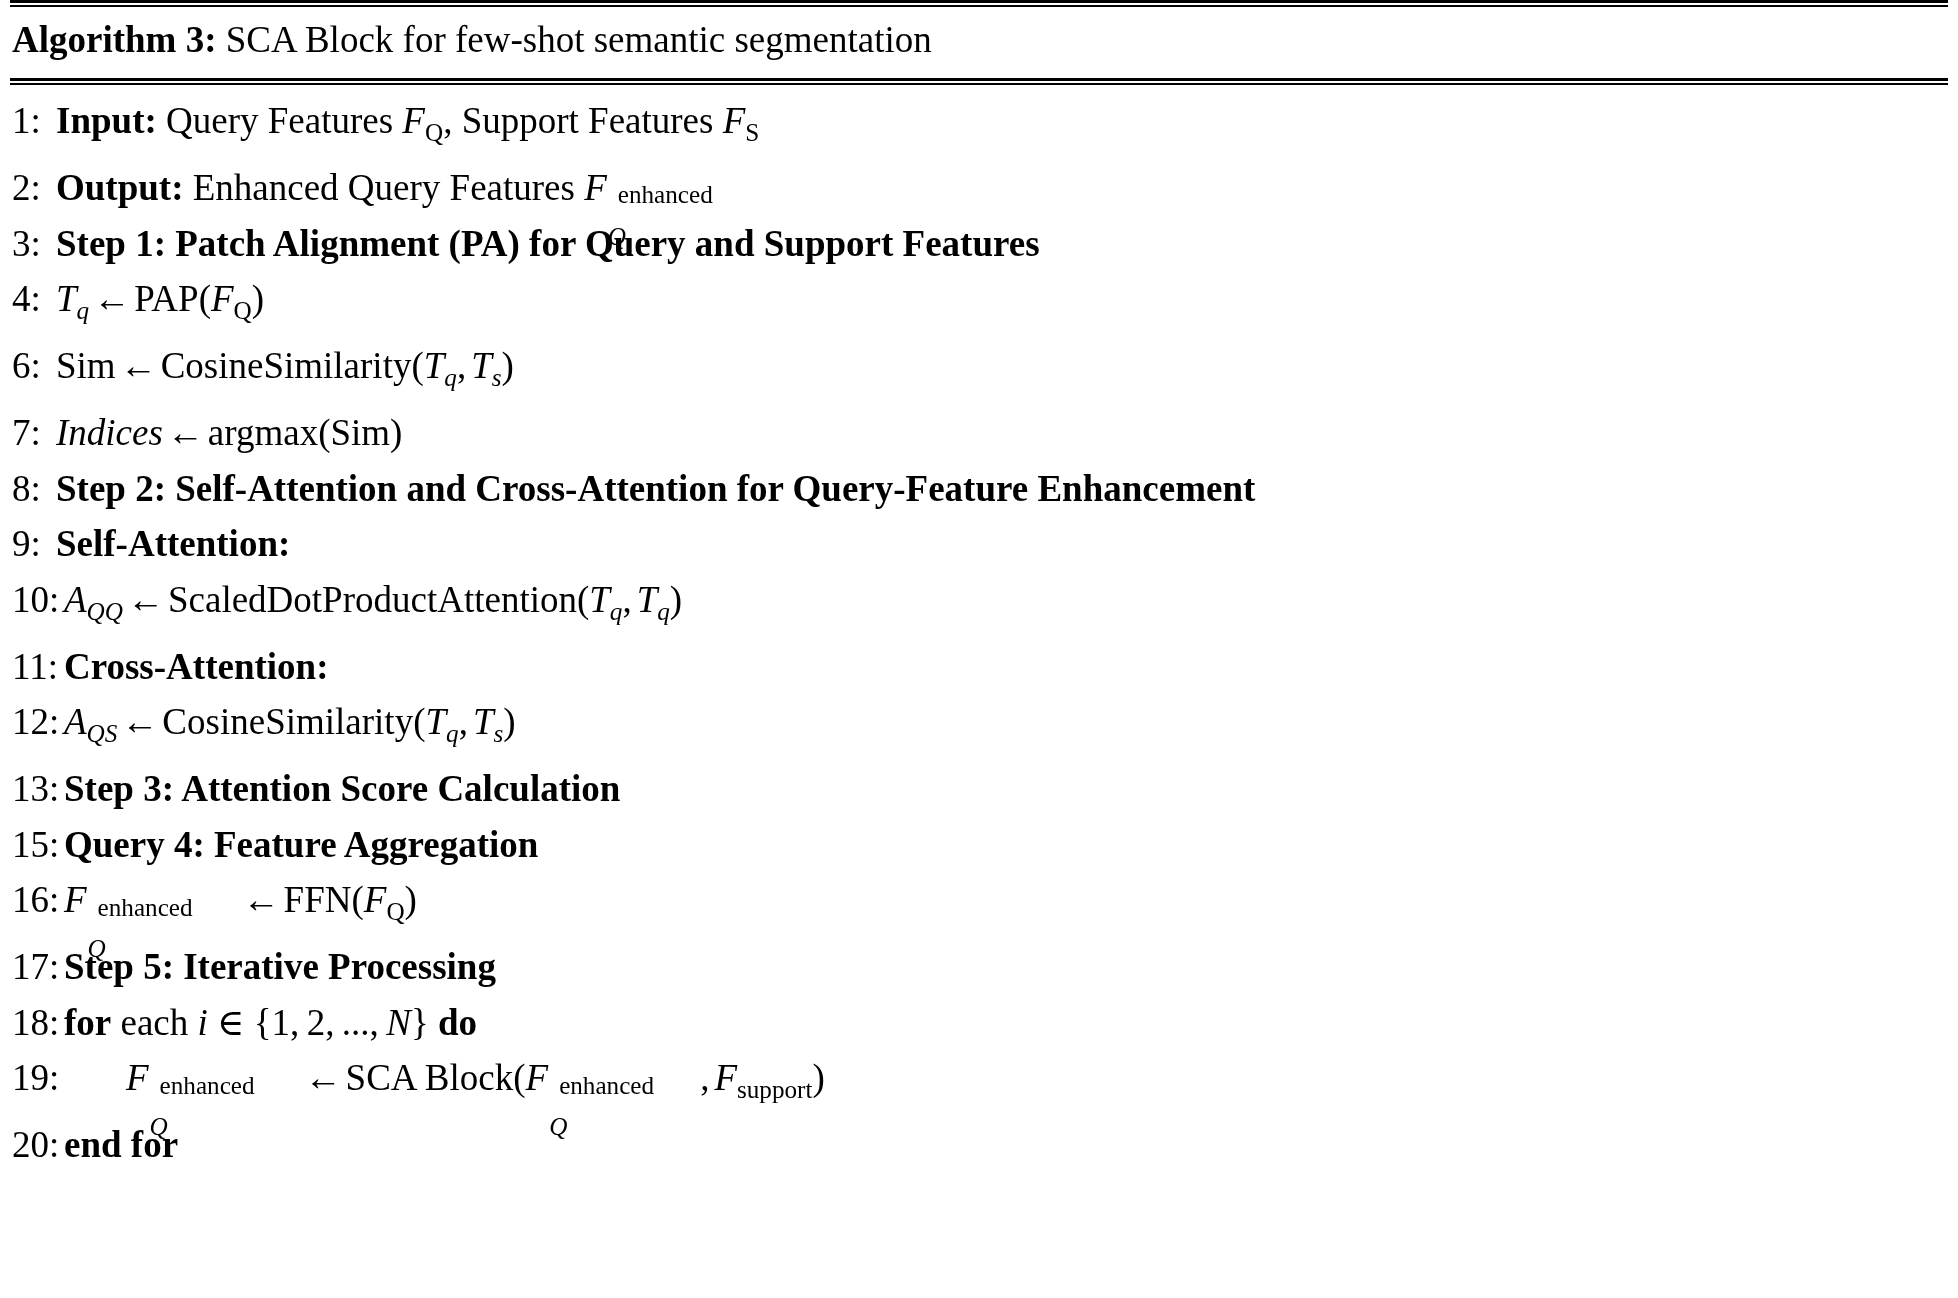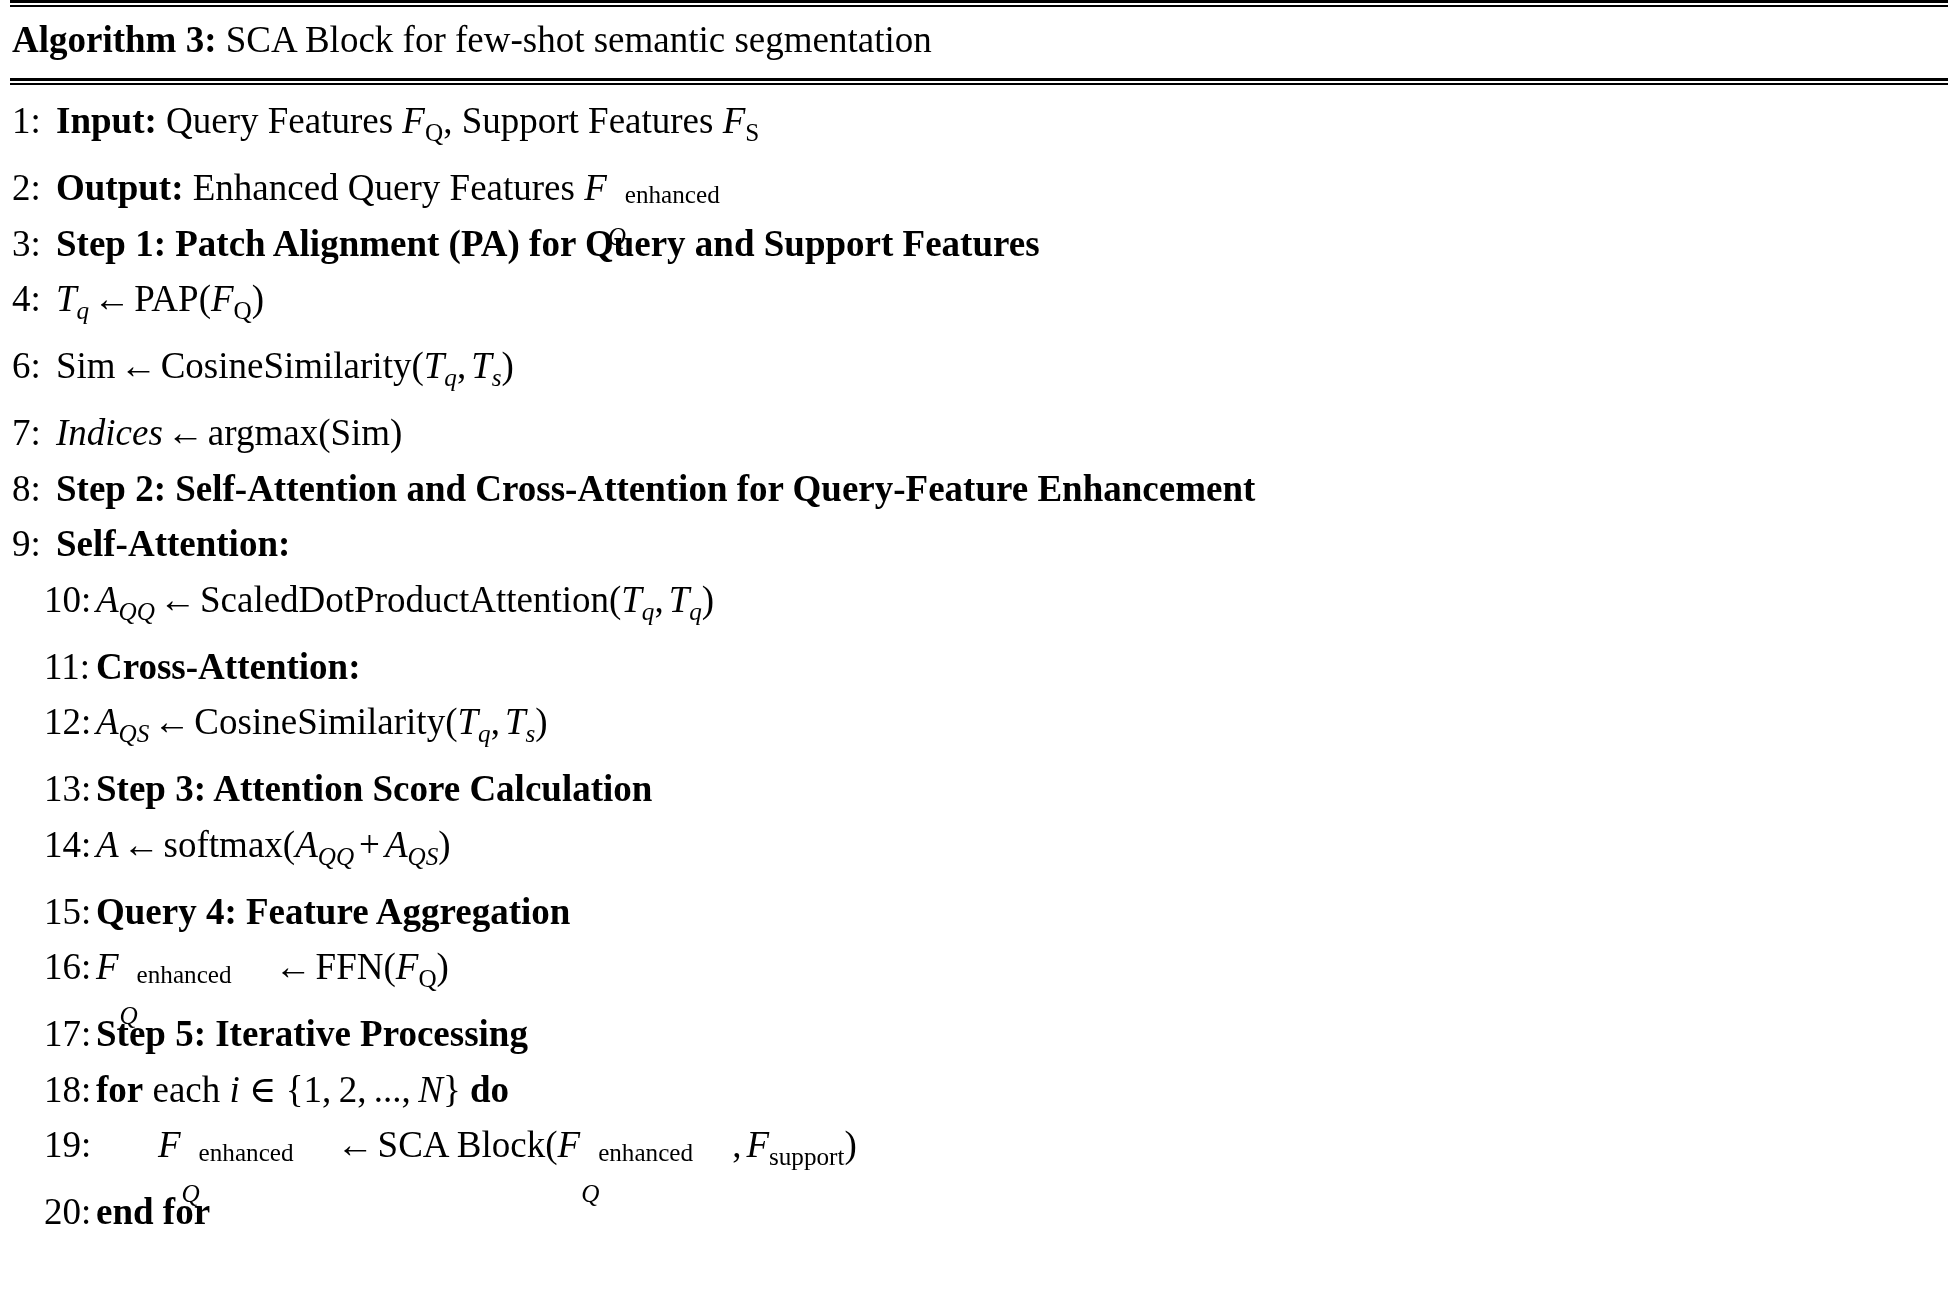--- a/index.html
+++ b/index.html
@@ -59,21 +59,21 @@
     line-height: 55.5px;
     white-space: nowrap;
     padding-left: 2px;
     display: block;
   }
   .num {
     display: inline-block;
     min-width: 44px;
     font-weight: normal;
   }
-  .num.wide { min-width: 52px; margin-left: 32px; }
+  .num.wide { min-width: 52px; }
 
   .kw { font-weight: bold; }
   .mi { font-style: italic; }
   .mr { font-style: normal; }
 
   .indent { display: inline-block; width: 62px; }
 
   
   .sub {
     font-size: 0.68em;
@@ -83,21 +83,21 @@
   .sub.upr { font-style: normal; }
   
   .subsup {
     display: inline-block;
     vertical-align: baseline;
     position: relative;
     width: 0;
   }
   .subsup .s-up {
     position: absolute;
-    left: 18px;
+    left: 11px;
     top: -1.30em;
     font-size: 0.68em;
     font-style: normal;
     white-space: nowrap;
   }
   .subsup .s-dn {
     position: absolute;
     left: 1px;
     top: 0.34em;
     font-size: 0.68em;
@@ -173,23 +173,20 @@
     </div>
 
     <div class="line">
       <span class="num wide">12:</span><span class="mi"><span>A</span><span class="sub">QS</span></span><span class="arrow">←</span><span class="mr">CosineSimilarity</span><span>(</span><span class="mi"><span>T</span><span class="sub">q</span></span><span class="comma-sp">,</span><span class="mi"><span>T</span><span class="sub">s</span></span><span>)</span>
     </div>
 
     <div class="line">
       <span class="num wide">13:</span><span class="kw">Step 3: Attention Score Calculation</span>
     </div>
 
-    <div class="line">
-      <span class="num wide">14:</span><span class="mi">A</span><span class="arrow">←</span><span class="mr">softmax</span><span>(</span><span class="mi"><span>A</span><span class="sub">QQ</span></span><span class="op">+</span><span class="mi"><span>A</span><span class="sub">QS</span></span><span>)</span>
-    </div>
 
     <div class="line">
       <span class="num wide">15:</span><span class="kw">Query 4: Feature Aggregation</span>
     </div>
 
     <div class="line">
       <span class="num wide">16:</span><span class="mi"><span>F</span><span class="subsup"><span class="s-up">enhanced</span><span class="s-dn upr">Q</span></span><span class="gap-sup" style="width:152px"></span></span><span class="arrow">←</span><span class="mr">FFN</span><span>(</span><span class="mi"><span>F</span><span class="sub upr">Q</span></span><span>)</span>
     </div>
 
     <div class="line">

